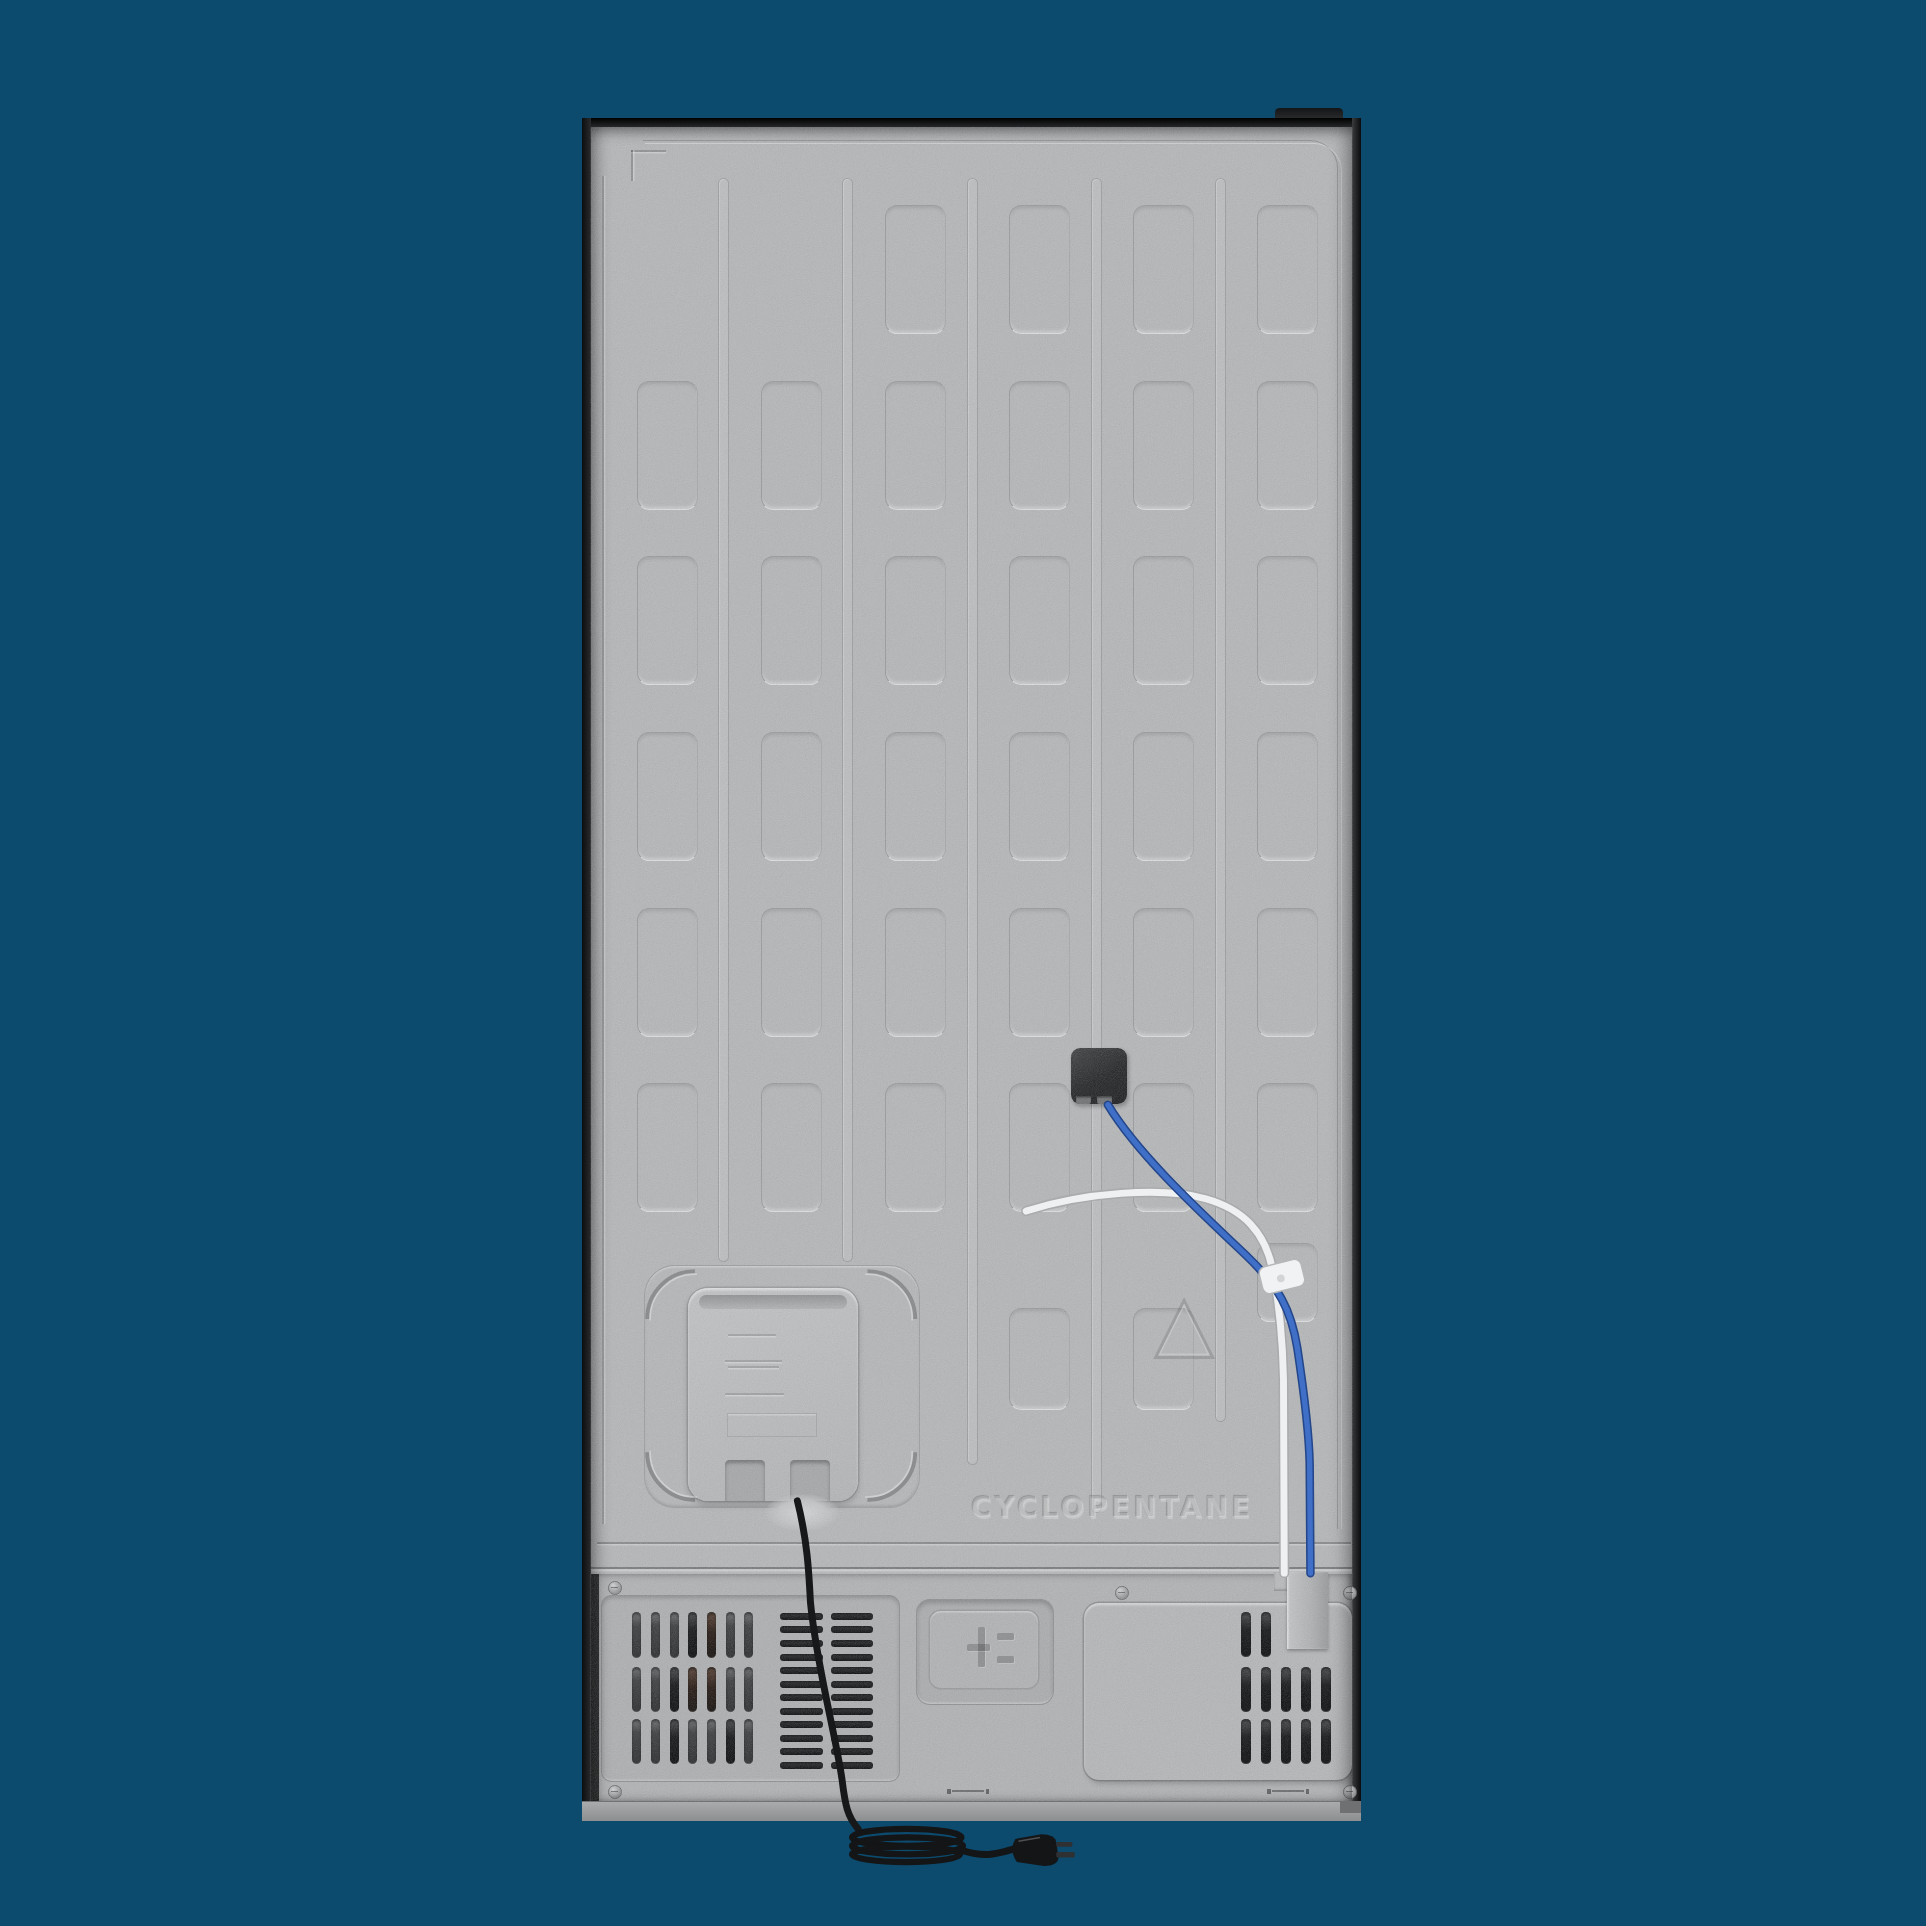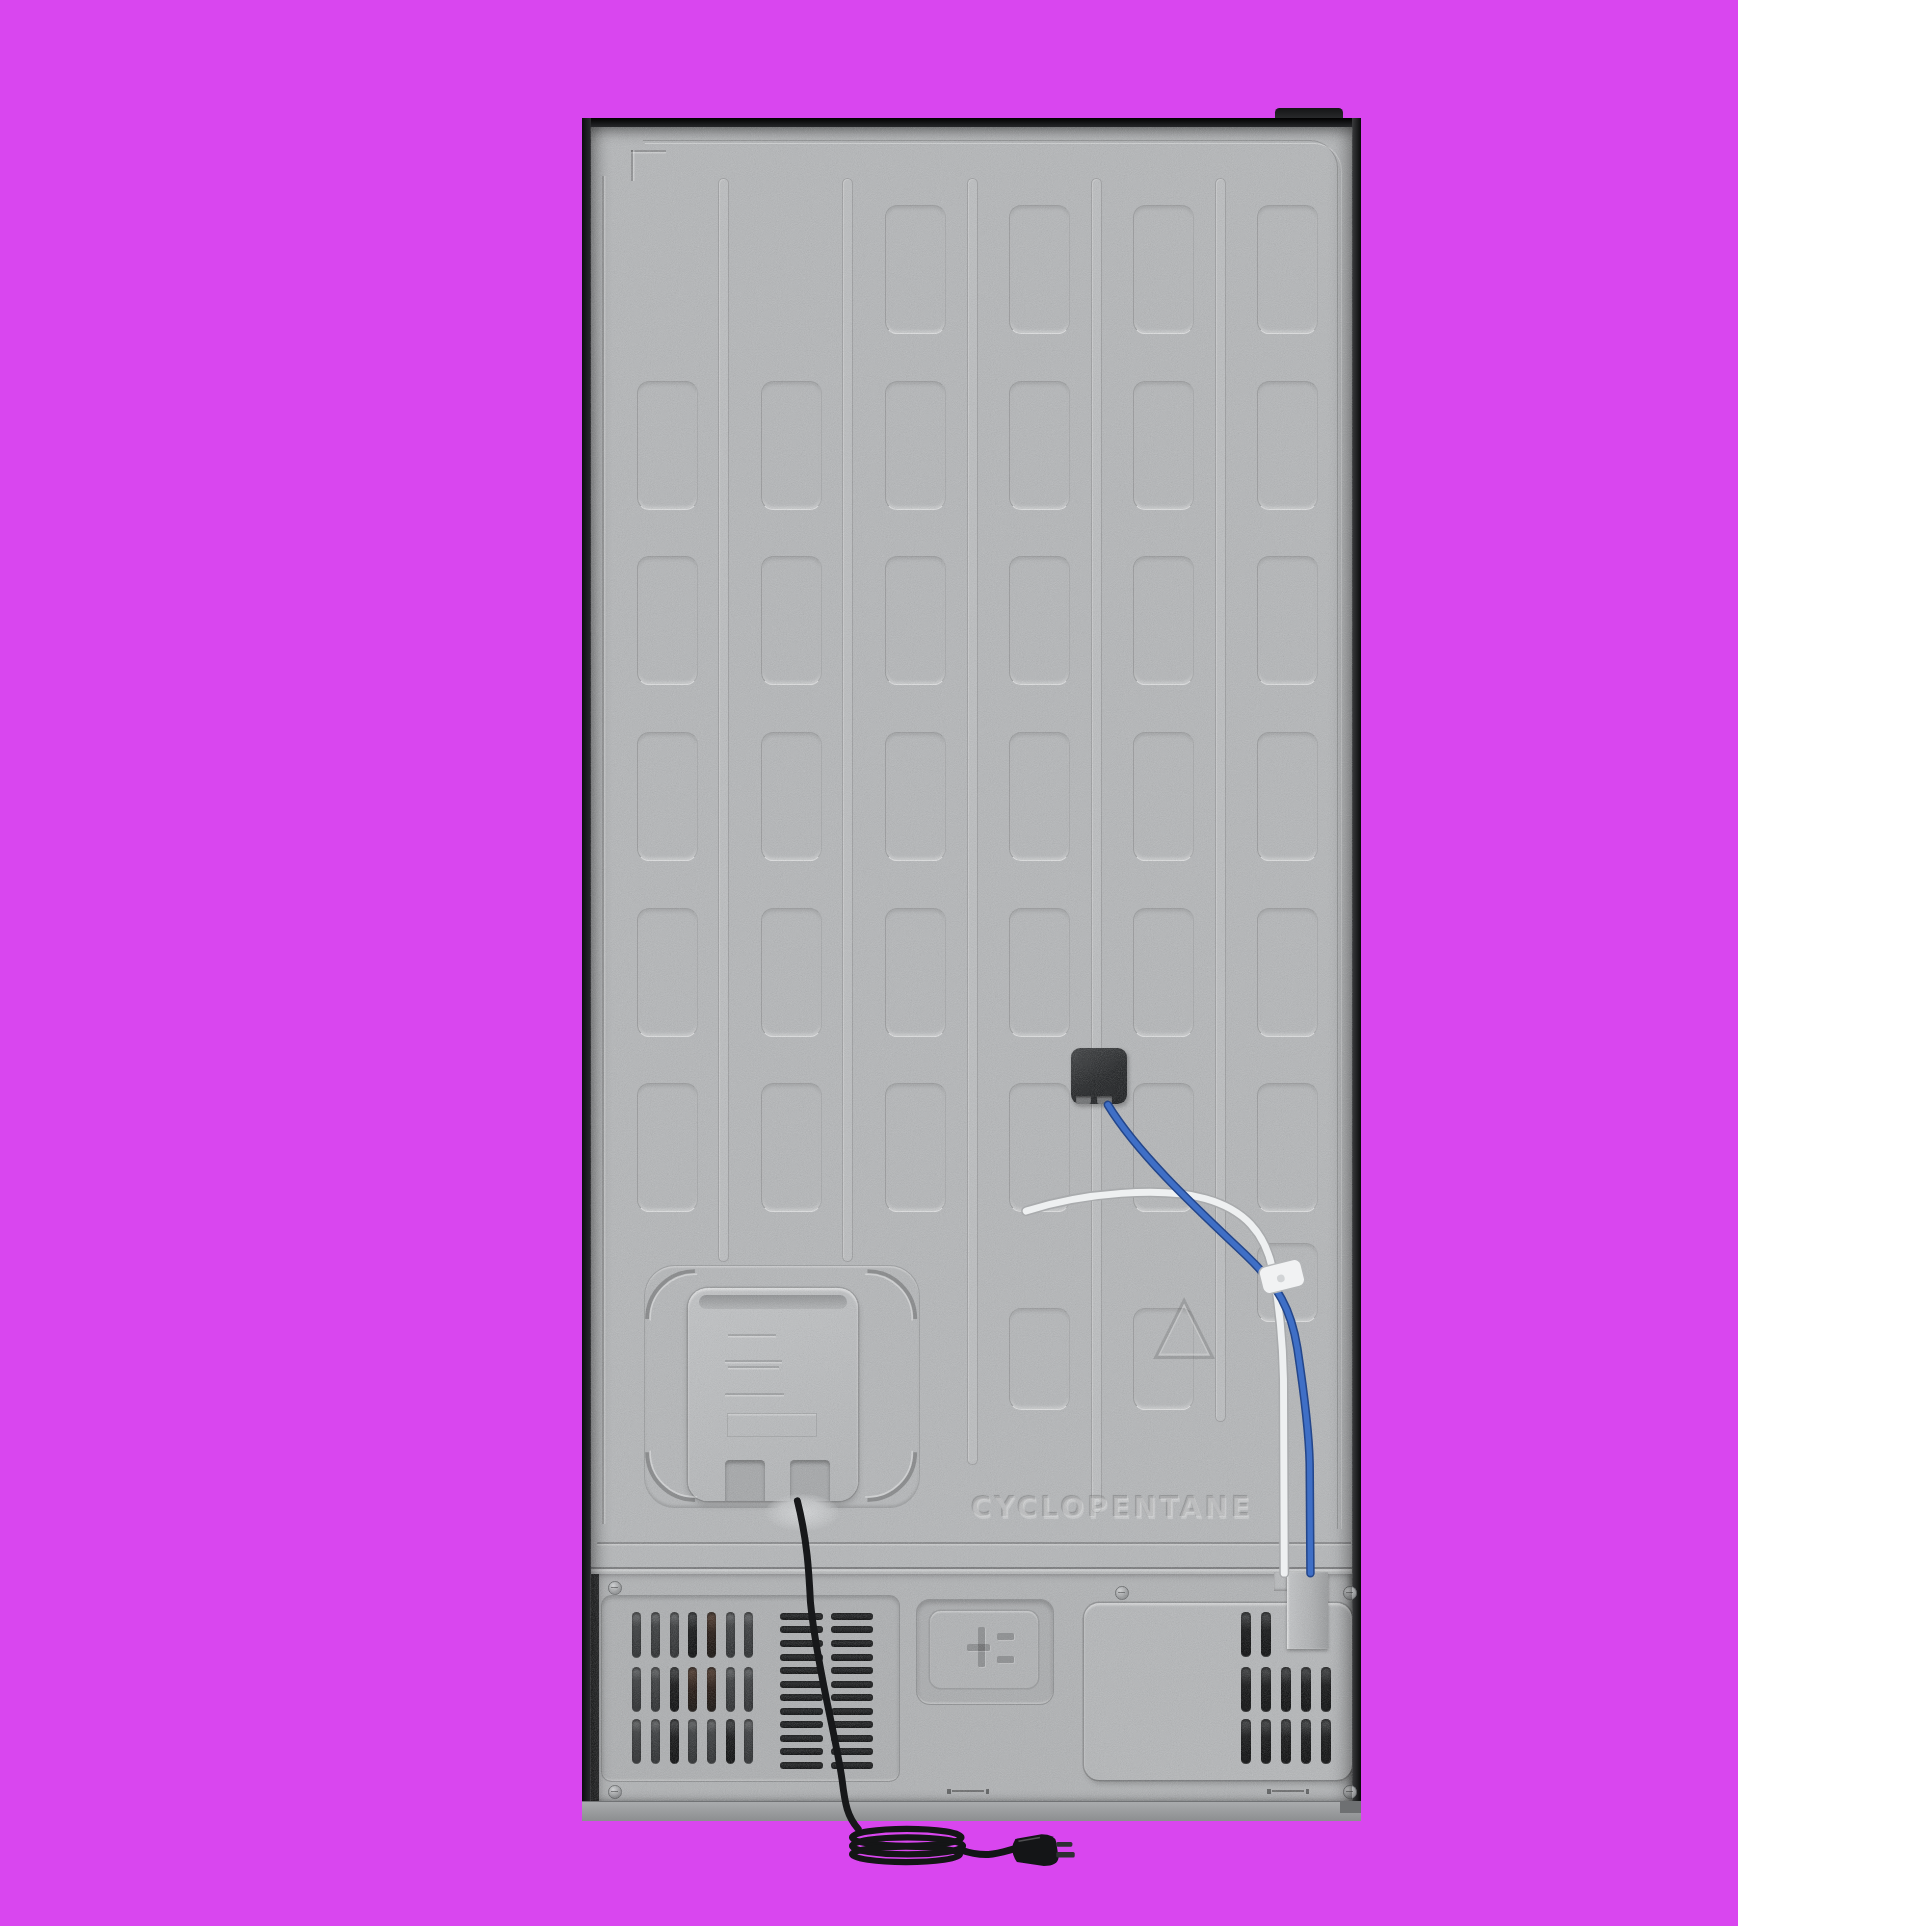--- a/index.html
+++ b/index.html
@@ -1,17 +1,17 @@
 <!DOCTYPE html>
 <html style="font-size:12.3px"><head>
 <meta charset="utf-8">
 <style>
   html,body{margin:0;padding:0;width:1926px;height:1926px;background:#ffffff;overflow:hidden;
     font-family:"DejaVu Sans","Liberation Sans",sans-serif;}
-  #scene{position:relative;width:1738px;height:1926px;background:#d946ef;}
+  #scene{position:relative;width:1926px;height:1926px;background:#0c4a6e;}
   .abs{position:absolute;}
   
   #fridge{position:absolute;left:582px;top:118px;width:779px;height:1702px;}
   .frame-top{left:0;top:0;width:779px;height:9.2px;background:linear-gradient(#000,#26272a);z-index:2;}
   .edge-left{left:0;top:0;width:9.2px;height:1683px;background:linear-gradient(90deg,#0c0d0e,#2a2b2d);z-index:2;}
   .edge-right{left:770px;top:0;width:9.2px;height:1683px;background:linear-gradient(90deg,#3a3b3d,#0a0b0c);z-index:2;}
   .top-tab{left:693px;top:-10px;width:68px;height:12.3px;background:linear-gradient(#141516,#2c2d2f);border-radius:4.6px 4.6px 0 0;z-index:1;}
   .panel-main{left:9.2px;top:9.2px;width:761px;height:1447px;background:#b4b6b8;z-index:1;}
   .panel-bottom{left:9.2px;top:1456px;width:761px;height:227px;background:#b0b2b4;z-index:1;
     box-shadow:inset 9.2px 0 7.7px -6.2px rgba(0,0,0,.55), inset -7.7px 0 7.7px -6.2px rgba(0,0,0,.4), inset 0 4.6px 6.2px -3.1px rgba(0,0,0,.25);}

